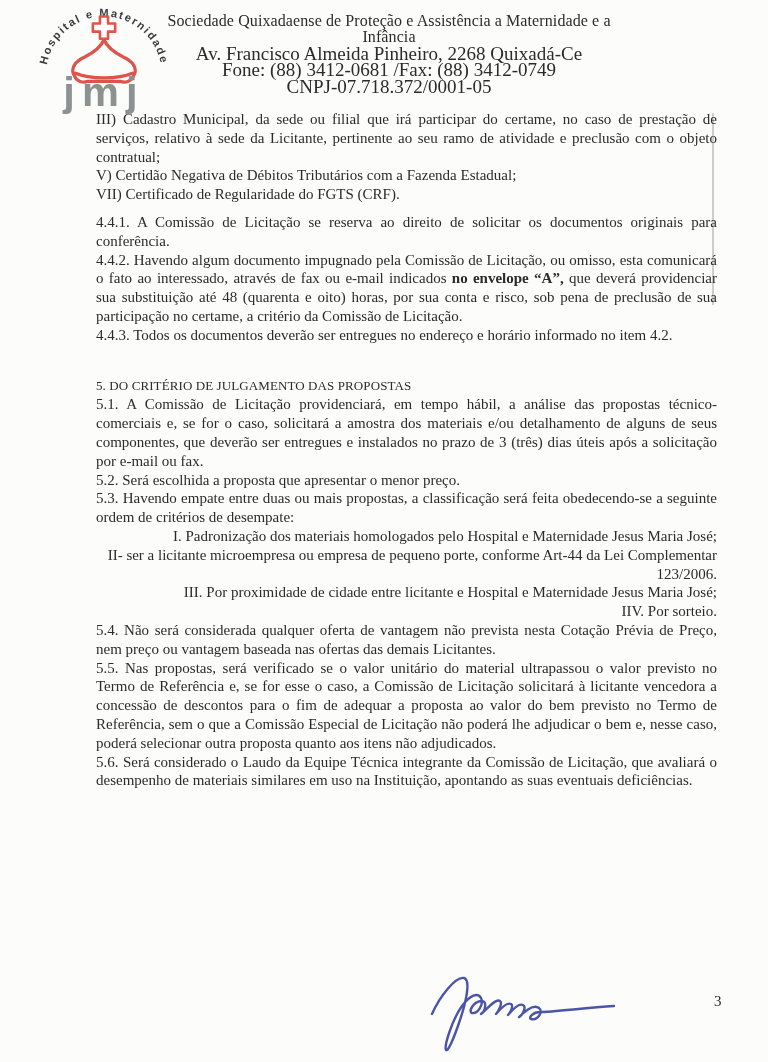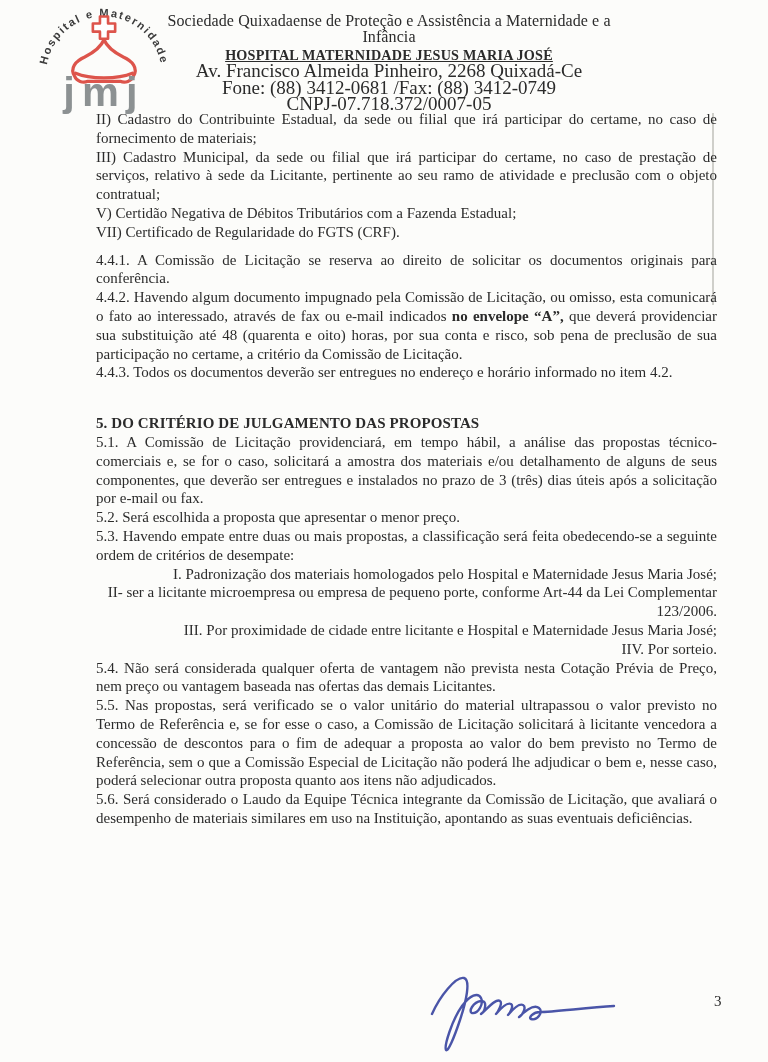--- a/index.html
+++ b/index.html
@@ -28,21 +28,21 @@
 
   
   .doc-body {
     position:absolute; left:96px; top:110px; width:621px;
     font-size:15px; line-height:18.8px; text-align:justify;
   }
   p.para { margin:0; }
   p.para.left { text-align:right; }
   p.para.gap1 { margin-top:9px; }
   p.para.gap2 { margin-top:32px; }
-  p.para.heading { font-weight:bold; font-size:15px; letter-spacing:.1px; }
+  p.para.heading { font-weight:normal; font-size:13px; letter-spacing:.1px; }
   .b { font-weight:bold; }
 
   
   .signature { position:absolute; left:418px; top:958px; width:235px; height:100px; }
   .page-number { position:absolute; left:714px; top:993px; font-size:15px; }
   .scan-line { position:absolute; left:712px; top:113px; width:1.5px; height:192px;
                background:#cfcfca; }
 </style>
 </head>
 <body style="color: rgb(43, 43, 43);">
@@ -62,30 +62,28 @@
       <path d="M 47,69 C 61,75 89,75 103,69"></path>
     </g>
 
     <path d="M 71,13 h 8 v 7 h 7 v 8 h -7 v 7 h -8 v -7 h -7 v -8 h 7 Z" fill="#ffffff" stroke="var(--logo-red,#dd544b)" stroke-width="2.6" stroke-linejoin="round"></path>
 
     <text x="75" y="101" text-anchor="middle" font-family="Liberation Sans, sans-serif" font-size="41" font-weight="bold" letter-spacing="7" fill="var(--logo-gray,#8c9192)">jmj</text>
   </svg>
 
   <div class="header-text">
     <div class="society">Sociedade Quixadaense de Proteção e Assistência a Maternidade e a Infância</div>
-    <div class="hospital">HOSPITAL MATERNIDADE JESUS MARIA JOSÉ</div>
     <div class="addr">Av. Francisco Almeida Pinheiro, 2268 Quixadá-Ce</div>
     <div class="phone">Fone: (88) 3412-0681 /Fax: (88) 3412-0749</div>
-    <div class="cnpj">CNPJ-07.718.372/0007-05</div>
+    <div class="cnpj">CNPJ-07.718.372/0001-05</div>
   </div>
 
   <div class="scan-line"></div>
 
   <div class="doc-body">
-      <p class="para"><span>II) Cadastro do Contribuinte Estadual, da sede ou filial que irá participar do certame, no caso de fornecimento de materiais;</span></p>
       <p class="para"><span>III) Cadastro Municipal, da sede ou filial que irá participar do certame, no caso de prestação de serviços, relativo à sede da Licitante, pertinente ao seu ramo de atividade e preclusão com o objeto contratual;</span></p>
       <p class="para"><span>V) Certidão Negativa de Débitos Tributários com a Fazenda Estadual;</span></p>
       <p class="para"><span>VII) Certificado de Regularidade do FGTS (CRF).</span></p>
       <p class="para gap1"><span>4.4.1. A Comissão de Licitação se reserva ao direito de solicitar os documentos originais para conferência.</span></p>
       <p class="para"><span>4.4.2. Havendo algum documento impugnado pela Comissão de Licitação, ou omisso, esta comunicará o fato ao interessado, através de fax ou e-mail indicados </span><span class="b">no envelope “A”,</span><span> que deverá providenciar sua substituição até 48 (quarenta e oito) horas, por sua conta e risco, sob pena de preclusão de sua participação no certame, a critério da Comissão de Licitação.</span></p>
       <p class="para"><span>4.4.3. Todos os documentos deverão ser entregues no endereço e horário informado no item 4.2.</span></p>
       <p class="para heading gap2"><span>5. DO CRITÉRIO DE JULGAMENTO DAS PROPOSTAS</span></p>
       <p class="para"><span>5.1. A Comissão de Licitação providenciará, em tempo hábil, a análise das propostas técnico-comerciais e, se for o caso, solicitará a amostra dos materiais e/ou detalhamento de alguns de seus componentes, que deverão ser entregues e instalados no prazo de 3 (três) dias úteis após a solicitação por e-mail ou fax.</span></p>
       <p class="para"><span>5.2. Será escolhida a proposta que apresentar o menor preço.</span></p>
       <p class="para"><span>5.3. Havendo empate entre duas ou mais propostas, a classificação será feita obedecendo-se a seguinte ordem de critérios de desempate:</span></p>

